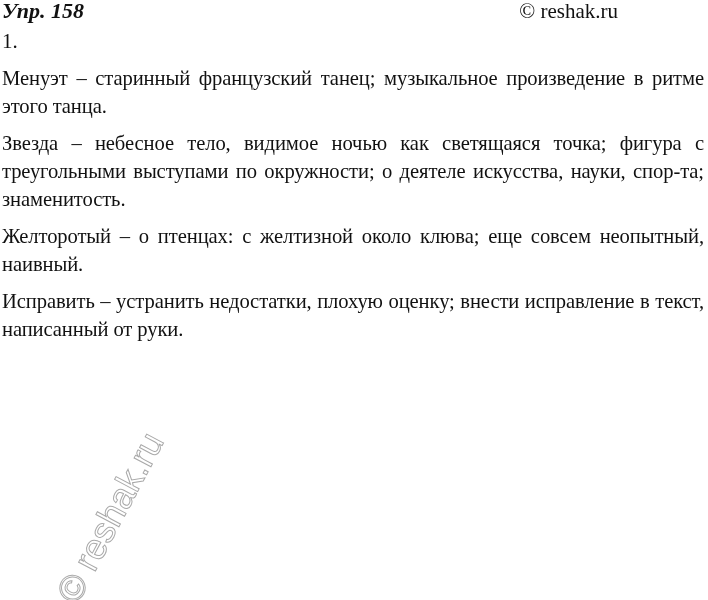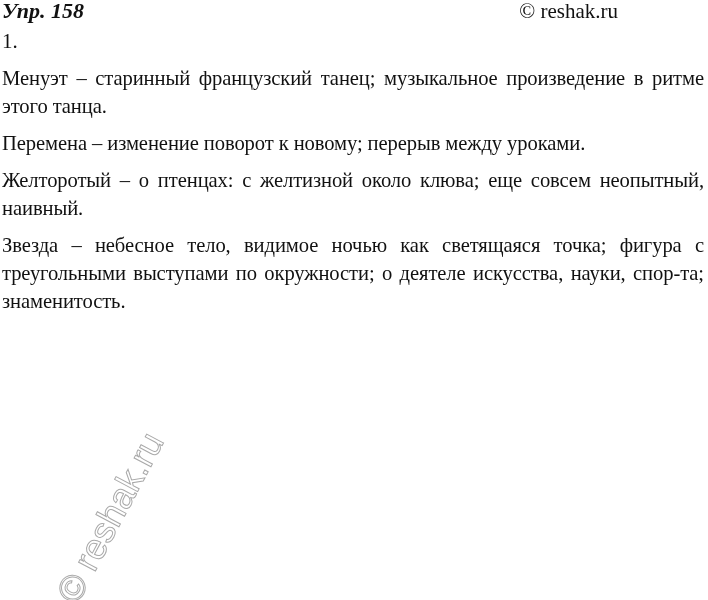--- a/index.html
+++ b/index.html
@@ -79,18 +79,18 @@
 
 <div class="header">
   <div class="title">Упр. 158</div>
   <div class="copyright">© reshak.ru</div>
 </div>
 
 <div class="number">1.</div>
 
 <div class="content">
   <p class="para">Менуэт – старинный французский танец; музыкальное произведение в ритме этого танца.</p>
-  <p class="para">Перемена – изменение поворот к новому; перерыв между уроками.</p>
+  <p class="para">Звезда – небесное тело, видимое ночью как светящаяся точка; фигура с треугольными выступами по окружности; о деятеле искусства, науки, спор-та; знаменитость.</p>
   <p class="para">Желторотый – о птенцах: с желтизной около клюва; еще совсем неопытный, наивный.</p>
-  <p class="para">Звезда – небесное тело, видимое ночью как светящаяся точка; фигура с треугольными выступами по окружности; о деятеле искусства, науки, спор-та; знаменитость.</p>
+  <p class="para">Исправить – устранить недостатки, плохую оценку; внести исправление в текст, написанный от руки.</p>
 </div>
 
 <div class="watermark">© reshak.ru</div>
 
 </body></html>

